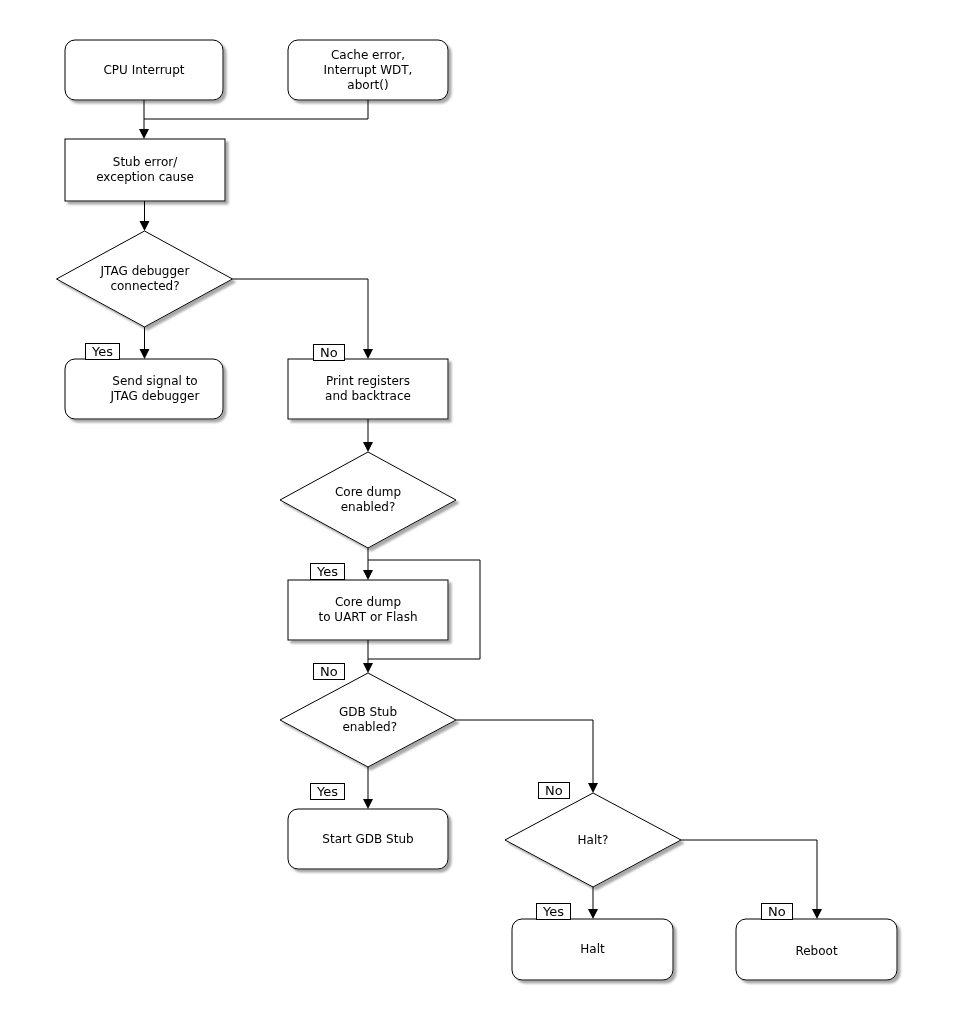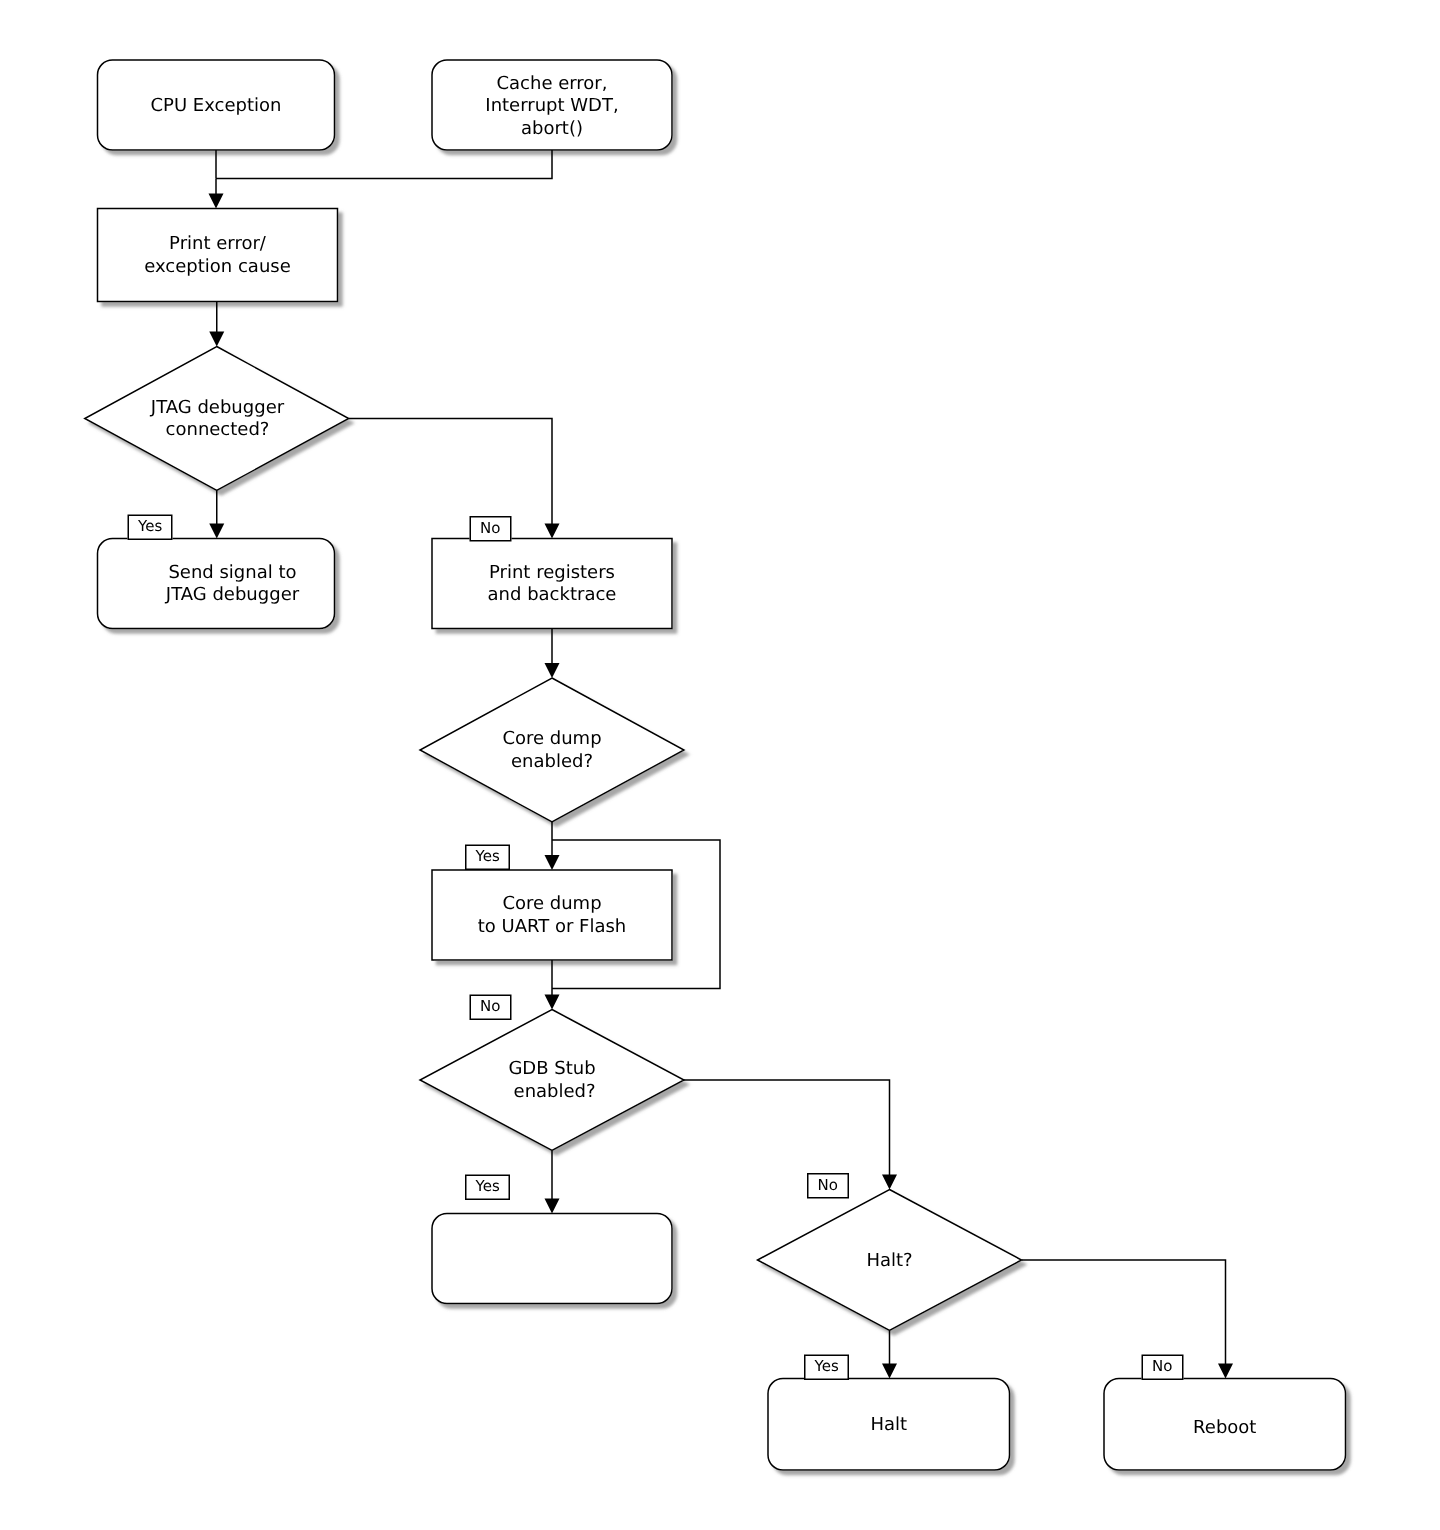--- a/index.html
+++ b/index.html
@@ -19,21 +19,21 @@
     justify-content: center;
     text-align: center;
     font-size: 12px;
     line-height: 15px;
     color: #000000;
     white-space: pre-line;
     pointer-events: none;
   }
   .edge-label {
     position: absolute;
-    font-size: 10px;
+    font-size: 13px;
     line-height: 13px;
     padding: 1px 6px;
     border: 1px solid #000000;
     background: #ffffff;
     color: #000000;
     pointer-events: none;
   }
 </style>
 </head>
 <body>
@@ -88,38 +88,39 @@
       <polygon points="363,442 373,442 368,452"></polygon>
       <polygon points="363,570 373,570 368,580"></polygon>
       <polygon points="363,663 373,663 368,673"></polygon>
       <polygon points="363,799 373,799 368,809"></polygon>
       <polygon points="588,783 598,783 593,793"></polygon>
       <polygon points="588,909 598,909 593,919"></polygon>
       <polygon points="812,909 822,909 817,919"></polygon>
     </g>
   </svg>
 
-  <div class="node-label" style="left:65px;  top:40px;  width:158px; height:60px;">CPU Exception</div>
+  <div class="node-label" style="left:65px;  top:40px;  width:158px; height:60px;">CPU Interrupt</div>
   <div class="node-label" style="left:288px; top:40px;  width:160px; height:60px;">Cache error,
 Interrupt WDT,
 abort()</div>
-  <div class="node-label" style="left:65px;  top:139px; width:160px; height:62px;">Print error/
+  <div class="node-label" style="left:65px;  top:139px; width:160px; height:62px;">Stub error/
 exception cause</div>
   <div class="node-label" style="left:57px;  top:231px; width:176px; height:96px;">JTAG debugger
 connected?</div>
   <div class="node-label" style="left:65px;  top:359px; width:180px; height:60px;">Send signal to
 JTAG debugger</div>
   <div class="node-label" style="left:288px; top:359px; width:160px; height:60px;border-radius:12px;">Print registers
 and backtrace</div>
   <div class="node-label" style="left:280px; top:452px; width:176px; height:96px;">Core dump
 enabled?</div>
   <div class="node-label" style="left:288px; top:580px; width:160px; height:60px;">Core dump
 to UART or Flash</div>
   <div class="node-label" style="left:280px; top:673px; width:176px; height:94px;text-align:right;">GDB Stub
 enabled?</div>
+  <div class="node-label" style="left:288px; top:809px; width:160px; height:60px;">Start GDB Stub</div>
   <div class="node-label" style="left:505px; top:793px; width:176px; height:94px;">Halt?</div>
   <div class="node-label" style="left:512px; top:919px; width:161px; height:61px;">Halt</div>
   <div class="node-label" style="left:736px; top:919px; width:161px; height:65px;">Reboot</div>
 
   <div class="edge-label" style="left:85px;  top:343px;">Yes</div>
   <div class="edge-label" style="left:313px; top:344px;">No</div>
   <div class="edge-label" style="left:310px; top:563px;">Yes</div>
   <div class="edge-label" style="left:313px; top:663px;">No</div>
   <div class="edge-label" style="left:310px; top:783px;">Yes</div>
   <div class="edge-label" style="left:538px; top:782px;">No</div>

